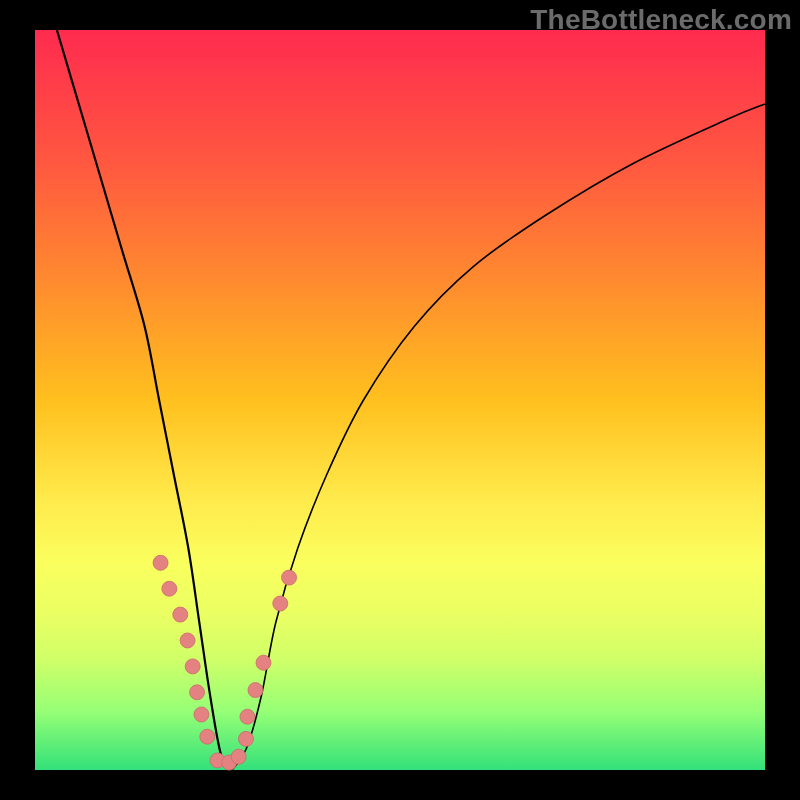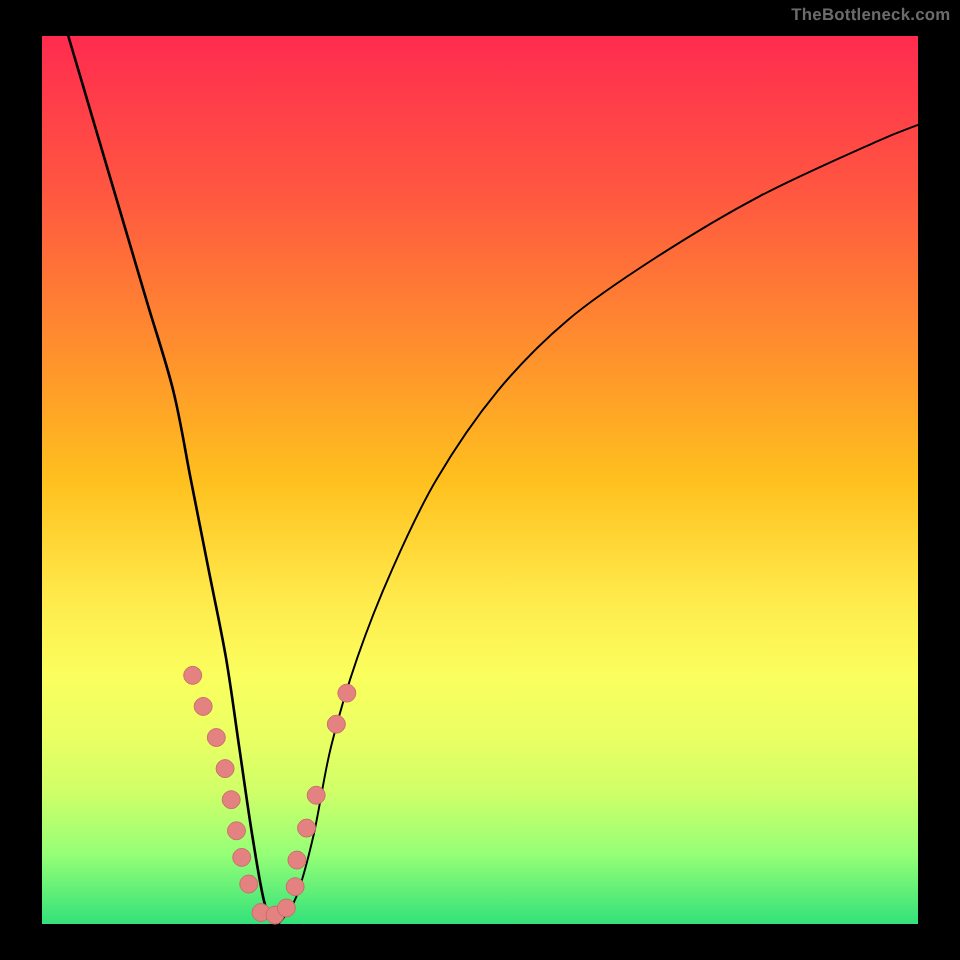--- a/index.html
+++ b/index.html
@@ -26,21 +26,21 @@
       #eaff63 79%,
       #d0ff68 85%,
       #97ff76 92%,
       #33e17a 100%);
   }
   .watermark {
     position: absolute;
     top: 4px;
     right: 8px;
     font-family: Arial, Helvetica, sans-serif;
-    font-size: 14px;
+    font-size: 28px;
     font-weight: 600;
     color: #6b6b6b;
     letter-spacing: 0.2px;
     user-select: none;
   }
   svg.plot {
     position: absolute;
     left: 35px;
     top: 30px;
     width: 730px;

